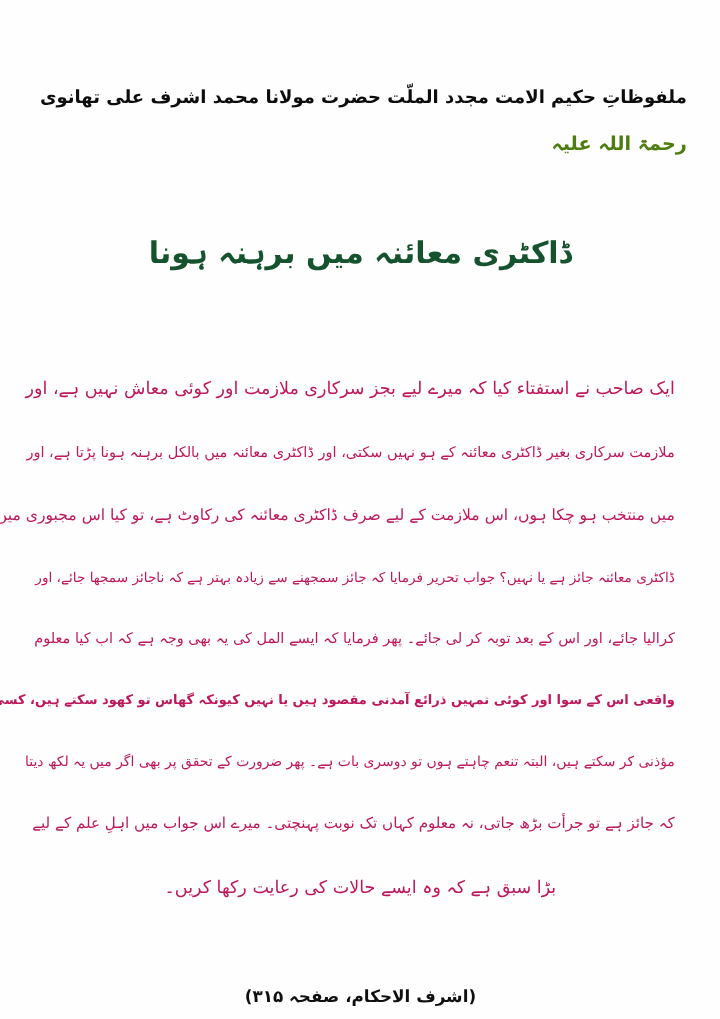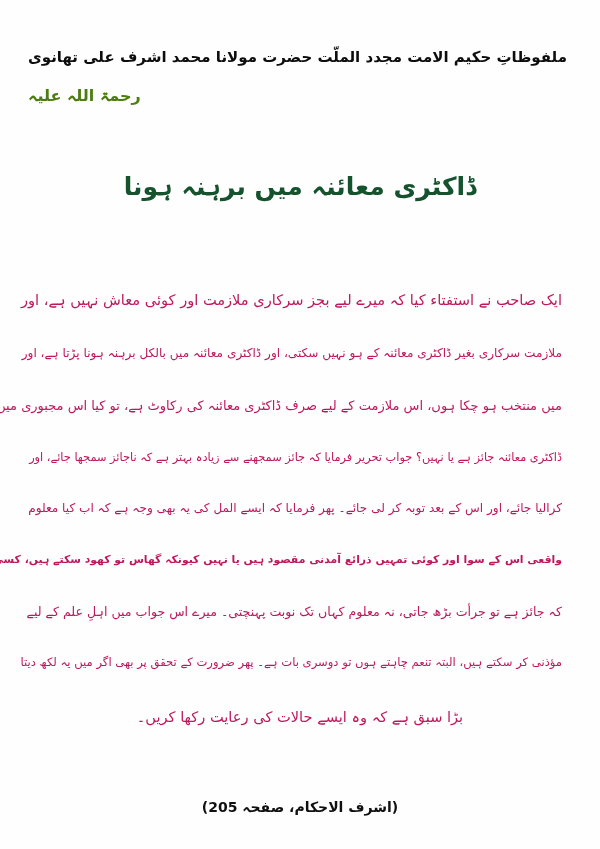--- a/index.html
+++ b/index.html
@@ -21,22 +21,22 @@
     height: 849px;
     box-sizing: border-box;
     padding: 0 28px;
     display: flex;
     flex-direction: column;
     background: #fefefe;
   }
 
   
   .masthead {
-    margin-top: 46px;
-    text-align: left;
+    margin-top: 70px;
+    text-align: right;
   }
   .book-title {
     font-family: "DejaVu Sans", sans-serif;
     font-size: 23px;
     font-weight: 700;
     line-height: 1.5;
     letter-spacing: 0.2px;
     color: #0d0d0d;
     direction: rtl;
     unicode-bidi: isolate;
@@ -109,20 +109,20 @@
 
   <h1 class="section-heading">ڈاکٹری معائنہ میں برہنہ ہونا</h1>
 
   <section class="body-block">
     <p class="body-line">ایک صاحب نے استفتاء کیا کہ میرے لیے بجز سرکاری ملازمت اور کوئی معاش نہیں ہے، اور</p>
     <p class="body-line" style="font-size: 12.1px;">ملازمت سرکاری بغیر ڈاکٹری معائنہ کے ہو نہیں سکتی، اور ڈاکٹری معائنہ میں بالکل برہنہ ہونا پڑتا ہے، اور</p>
     <p class="body-line" style="font-size: 13px;">میں منتخب ہو چکا ہوں، اس ملازمت کے لیے صرف ڈاکٹری معائنہ کی رکاوٹ ہے، تو کیا اس مجبوری میں</p>
     <p class="body-line" style="font-size: 11.35px;">ڈاکٹری معائنہ جائز ہے یا نہیں؟ جواب تحریر فرمایا کہ جائز سمجھنے سے زیادہ بہتر ہے کہ ناجائز سمجھا جائے، اور</p>
     <p class="body-line" style="font-size: 12.1px;">کرالیا جائے، اور اس کے بعد توبہ کر لی جائے۔ پھر فرمایا کہ ایسے المل کی یہ بھی وجہ ہے کہ اب کیا معلوم</p>
     <p class="body-line" style="font-size: 10.85px; font-weight: bold;">واقعی اس کے سوا اور کوئی تمہیں ذرائع آمدنی مقصود ہیں یا نہیں کیونکہ گھاس تو کھود سکتے ہیں، کسی مسجد میں</p>
+    <p class="body-line" style="font-size: 11.6px;">مؤذنی کر سکتے ہیں، البتہ تنعم چاہتے ہوں تو دوسری بات ہے۔ پھر ضرورت کے تحقق پر بھی اگر میں یہ لکھ دیتا</p>
     <p class="body-line" style="font-size: 12.6px;">کہ جائز ہے تو جرأت بڑھ جاتی، نہ معلوم کہاں تک نوبت پہنچتی۔ میرے اس جواب میں اہلِ علم کے لیے</p>
-    <p class="body-line" style="font-size: 11.6px;">مؤذنی کر سکتے ہیں، البتہ تنعم چاہتے ہوں تو دوسری بات ہے۔ پھر ضرورت کے تحقق پر بھی اگر میں یہ لکھ دیتا</p>
     <p class="body-line last">بڑا سبق ہے کہ وہ ایسے حالات کی رعایت رکھا کریں۔</p>
   </section>
 
-  <div class="citation">(اشرف الاحکام، صفحہ 205)</div>
+  <div class="citation">(اشرف الاحکام، صفحہ ۳۱۵)</div>
 
 </div>
 
 </body></html>

